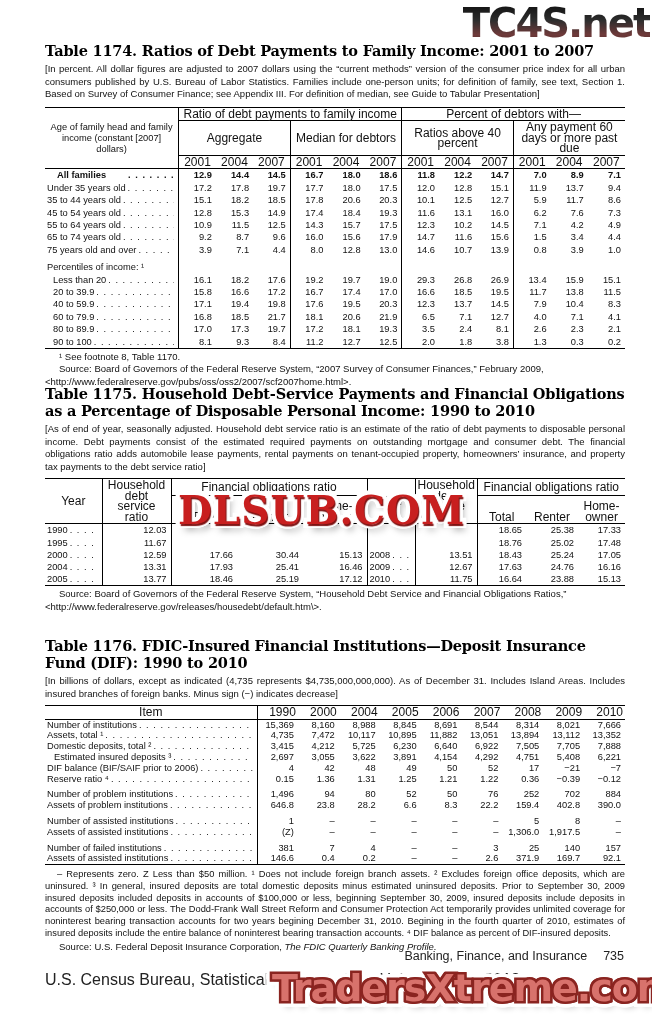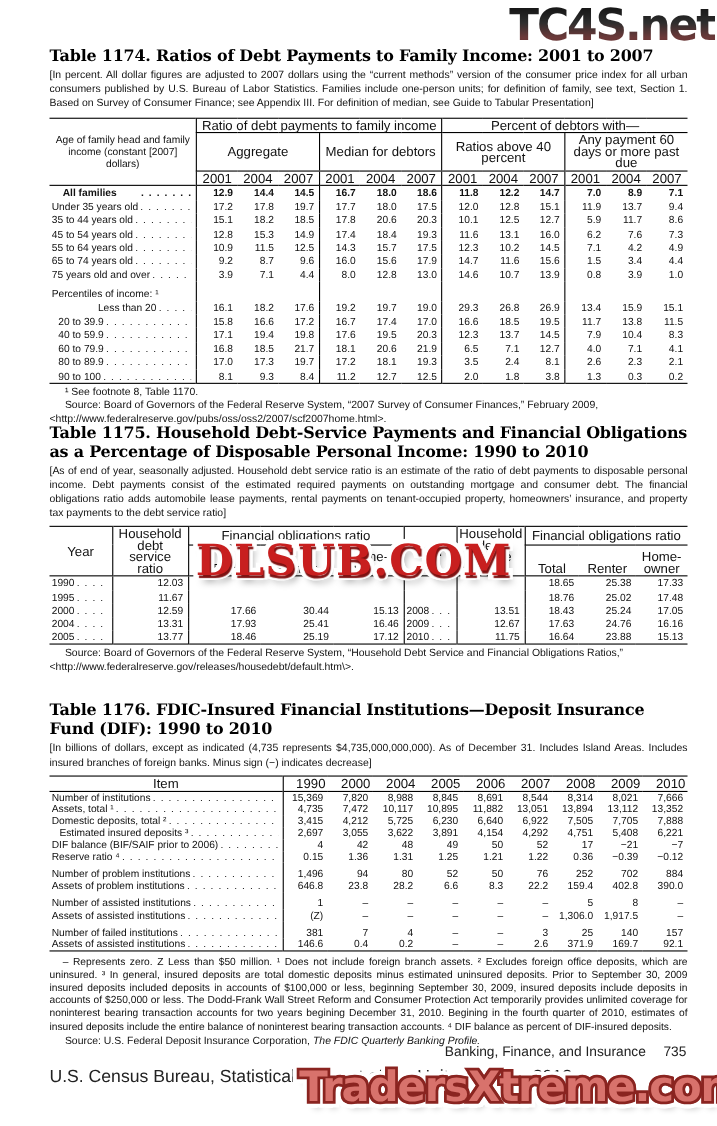--- a/index.html
+++ b/index.html
@@ -270,21 +270,21 @@
           <td class="num"></td>
           <td class="num gl"></td>
           <td class="num"></td>
           <td class="num"></td>
           <td class="num gl"></td>
           <td class="num"></td>
           <td class="num"></td>
         </tr>
         <tr>
           <td class="stubcell">
-            <div class="lblflex" style="padding-left: 6px; margin-left: 36px;">
+            <div class="lblflex" style="padding-left: 6px;">
               <span class="lt">Less than 20</span>
               <span class="ldr"> . . . . . . . . . . . . . . . . . . . . . . . . . . . . . . . . . . . . . . . . . . . . . . . . . . . . . . . . . . . . . . . . . . . . . .</span>
             </div>
           </td>
           <td class="num gl">16.1</td>
           <td class="num">18.2</td>
           <td class="num">17.6</td>
           <td class="num gl">19.2</td>
           <td class="num">19.7</td>
           <td class="num">19.0</td>
@@ -577,21 +577,21 @@
     </thead>
     <tbody id="t1176-body">
         <tr>
           <td class="stubcell">
             <div class="lblflex">
               <span class="lt">Number of institutions</span>
               <span class="ldr"> . . . . . . . . . . . . . . . . . . . . . . . . . . . . . . . . . . . . . . . . . . . . . . . . . . . . . . . . . . . . . . . . . . . . . .</span>
             </div>
           </td>
           <td class="num gl">15,369</td>
-          <td class="num">7,820</td>
+          <td class="num">8,160</td>
           <td class="num">8,988</td>
           <td class="num">8,845</td>
           <td class="num">8,691</td>
           <td class="num">8,544</td>
           <td class="num">8,314</td>
           <td class="num">8,021</td>
           <td class="num">7,666</td>
         </tr>
         <tr>
           <td class="stubcell">

